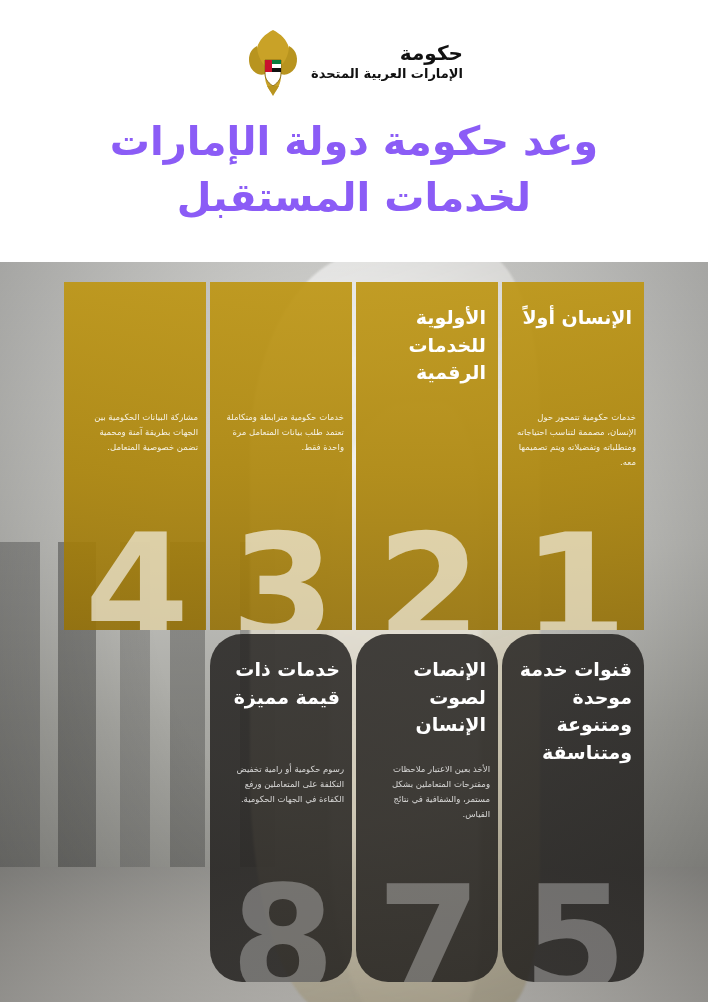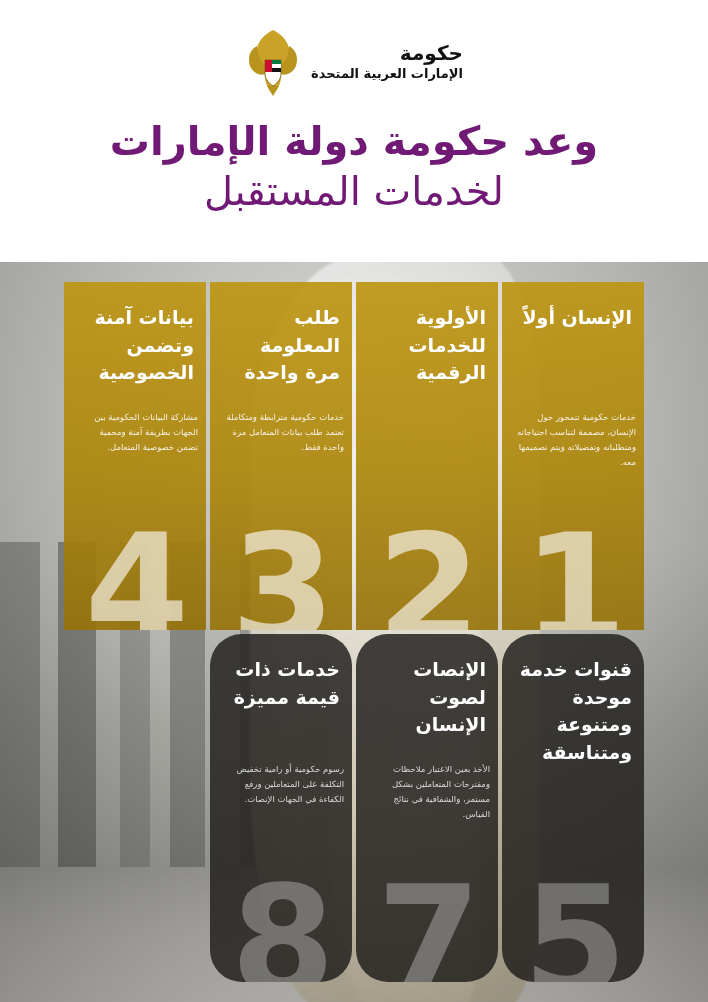--- a/index.html
+++ b/index.html
@@ -55,34 +55,34 @@
     font-size: 13px;
     font-weight: bold;
   }
 
   .title-block {
     position: absolute;
     top: 118px;
     left: 0;
     width: 708px;
     text-align: center;
-    color: #701a75;
+    color: #8b5cf6;
   }
   .title-block .t1 {
     font-size: 40px;
     font-weight: bold;
     letter-spacing: 1px;
     line-height: 1.15;
   }
   .title-block .t2 {
     font-size: 40px;
-    font-weight: normal;
+    font-weight: bold;
     letter-spacing: 1px;
     line-height: 1.15;
-    margin-top: 4px;
+    margin-top: 10px;
   }
 
   
   .photo {
     position: absolute;
     top: 262px;
     left: 0;
     width: 708px;
     height: 740px;
     overflow: hidden;
@@ -263,41 +263,39 @@
     <div class="card card-gold">
       <div class="ttl">الإنسان أولاً</div>
       <div class="desc">خدمات حكومية تتمحور حول الإنسان، مصممة لتناسب احتياجاته ومتطلباته وتفضيلاته ويتم تصميمها معه.</div>
       <div class="num num-1">1</div>
     </div>
     <div class="card card-gold">
       <div class="ttl">الأولوية للخدمات الرقمية</div>
       <div class="num">2</div>
     </div>
     <div class="card card-gold">
-      <div class="ttl">طلب المعلومة مرة واحدة</div>
       <div class="desc">خدمات حكومية مترابطة ومتكاملة تعتمد طلب بيانات المتعامل مرة واحدة فقط.</div>
       <div class="num">3</div>
     </div>
     <div class="card card-gold">
-      <div class="ttl">بيانات آمنة وتضمن الخصوصية</div>
       <div class="desc">مشاركة البيانات الحكومية بين الجهات بطريقة آمنة ومحمية تضمن خصوصية المتعامل.</div>
       <div class="num">4</div>
     </div>
   </div>
 
   <div class="row row-bottom">
     <div class="card card-dark">
       <div class="ttl">قنوات خدمة موحدة ومتنوعة ومتناسقة</div>
       <div class="num">5</div>
     </div>
     <div class="card card-dark">
       <div class="ttl">الإنصات لصوت الإنسان</div>
       <div class="desc">الأخذ بعين الاعتبار ملاحظات ومقترحات المتعاملين بشكل مستمر، والشفافية في نتائج القياس.</div>
       <div class="num">7</div>
     </div>
     <div class="card card-dark">
       <div class="ttl">خدمات ذات قيمة مميزة</div>
-      <div class="desc">رسوم حكومية أو رامية تخفيض التكلفة على المتعاملين ورفع الكفاءة في الجهات الإنصات.</div>
+      <div class="desc">رسوم حكومية أو رامية تخفيض التكلفة على المتعاملين ورفع الكفاءة في الجهات الحكومية.</div>
       <div class="num">8</div>
     </div>
   </div>
 
 </div>
 
 </body></html>

